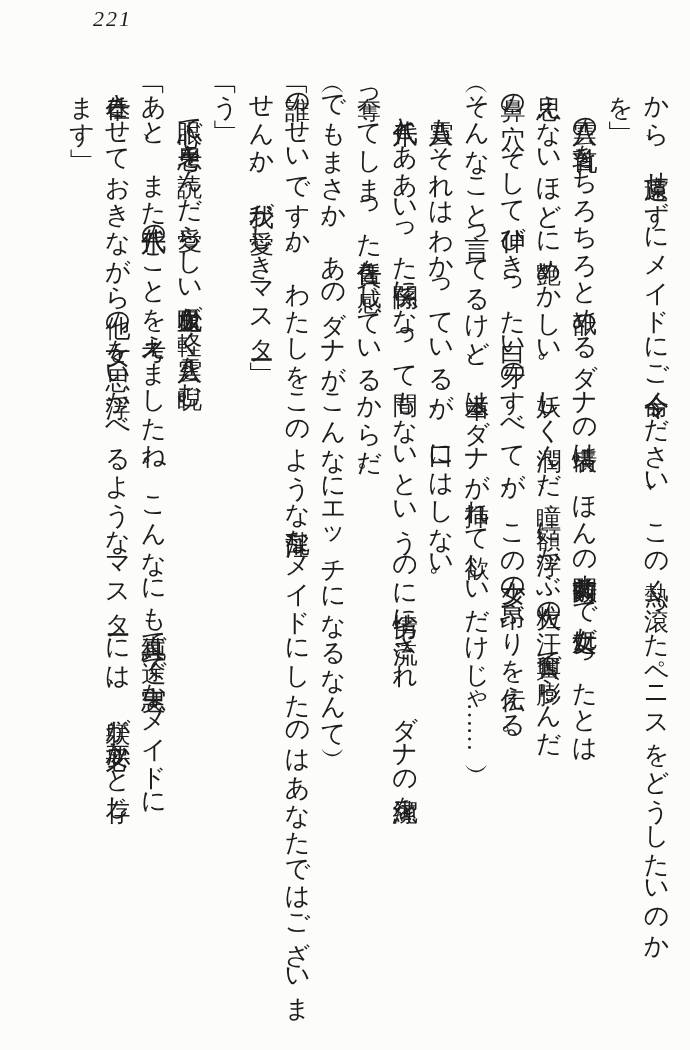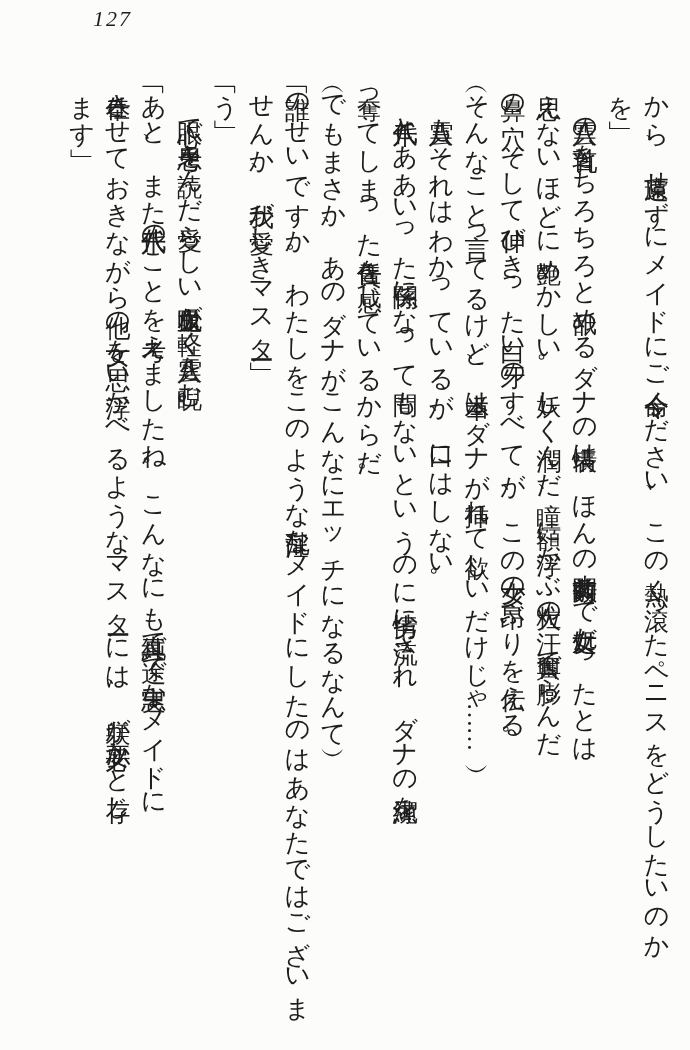--- a/index.html
+++ b/index.html
@@ -47,21 +47,21 @@
     text-align: start;
   }
   .tline.indent {
     text-indent: 1em;
   }
 </style>
 </head>
 <body>
 
 <div class="page">
-  <div class="page-number">127</div>
+  <div class="page-number">221</div>
   <div class="text-block">
       <p class="tline">から、遠慮せずにメイドにご命令ください、この熱く滾ったペニスをどうしたいのか</p>
       <p class="tline">を」</p>
       <p class="tline indent">八雲の乳首をちろちろと舐めるダナの表情は、ほんの数時間前まで処女だったとは</p>
       <p class="tline">思えないほどに艶めかしい。妖しく潤んだ瞳、額に浮かぶ大粒の汗、興奮で膨らんだ</p>
       <p class="tline">鼻の穴、そして伸びきった白い牙のすべてが、この少女の昂ぶりを伝える。</p>
       <p class="tline">（そんなこと言ってるけど、本当はダナが挿れて欲しいだけじゃ……）</p>
       <p class="tline indent">八雲もそれはわかっているが、口にはしない。</p>
       <p class="tline indent">八千代とああいった関係になって間もないというのに劣情に流され、ダナの純潔を</p>
       <p class="tline">奪ってしまった責任を感じているからだ。</p>

